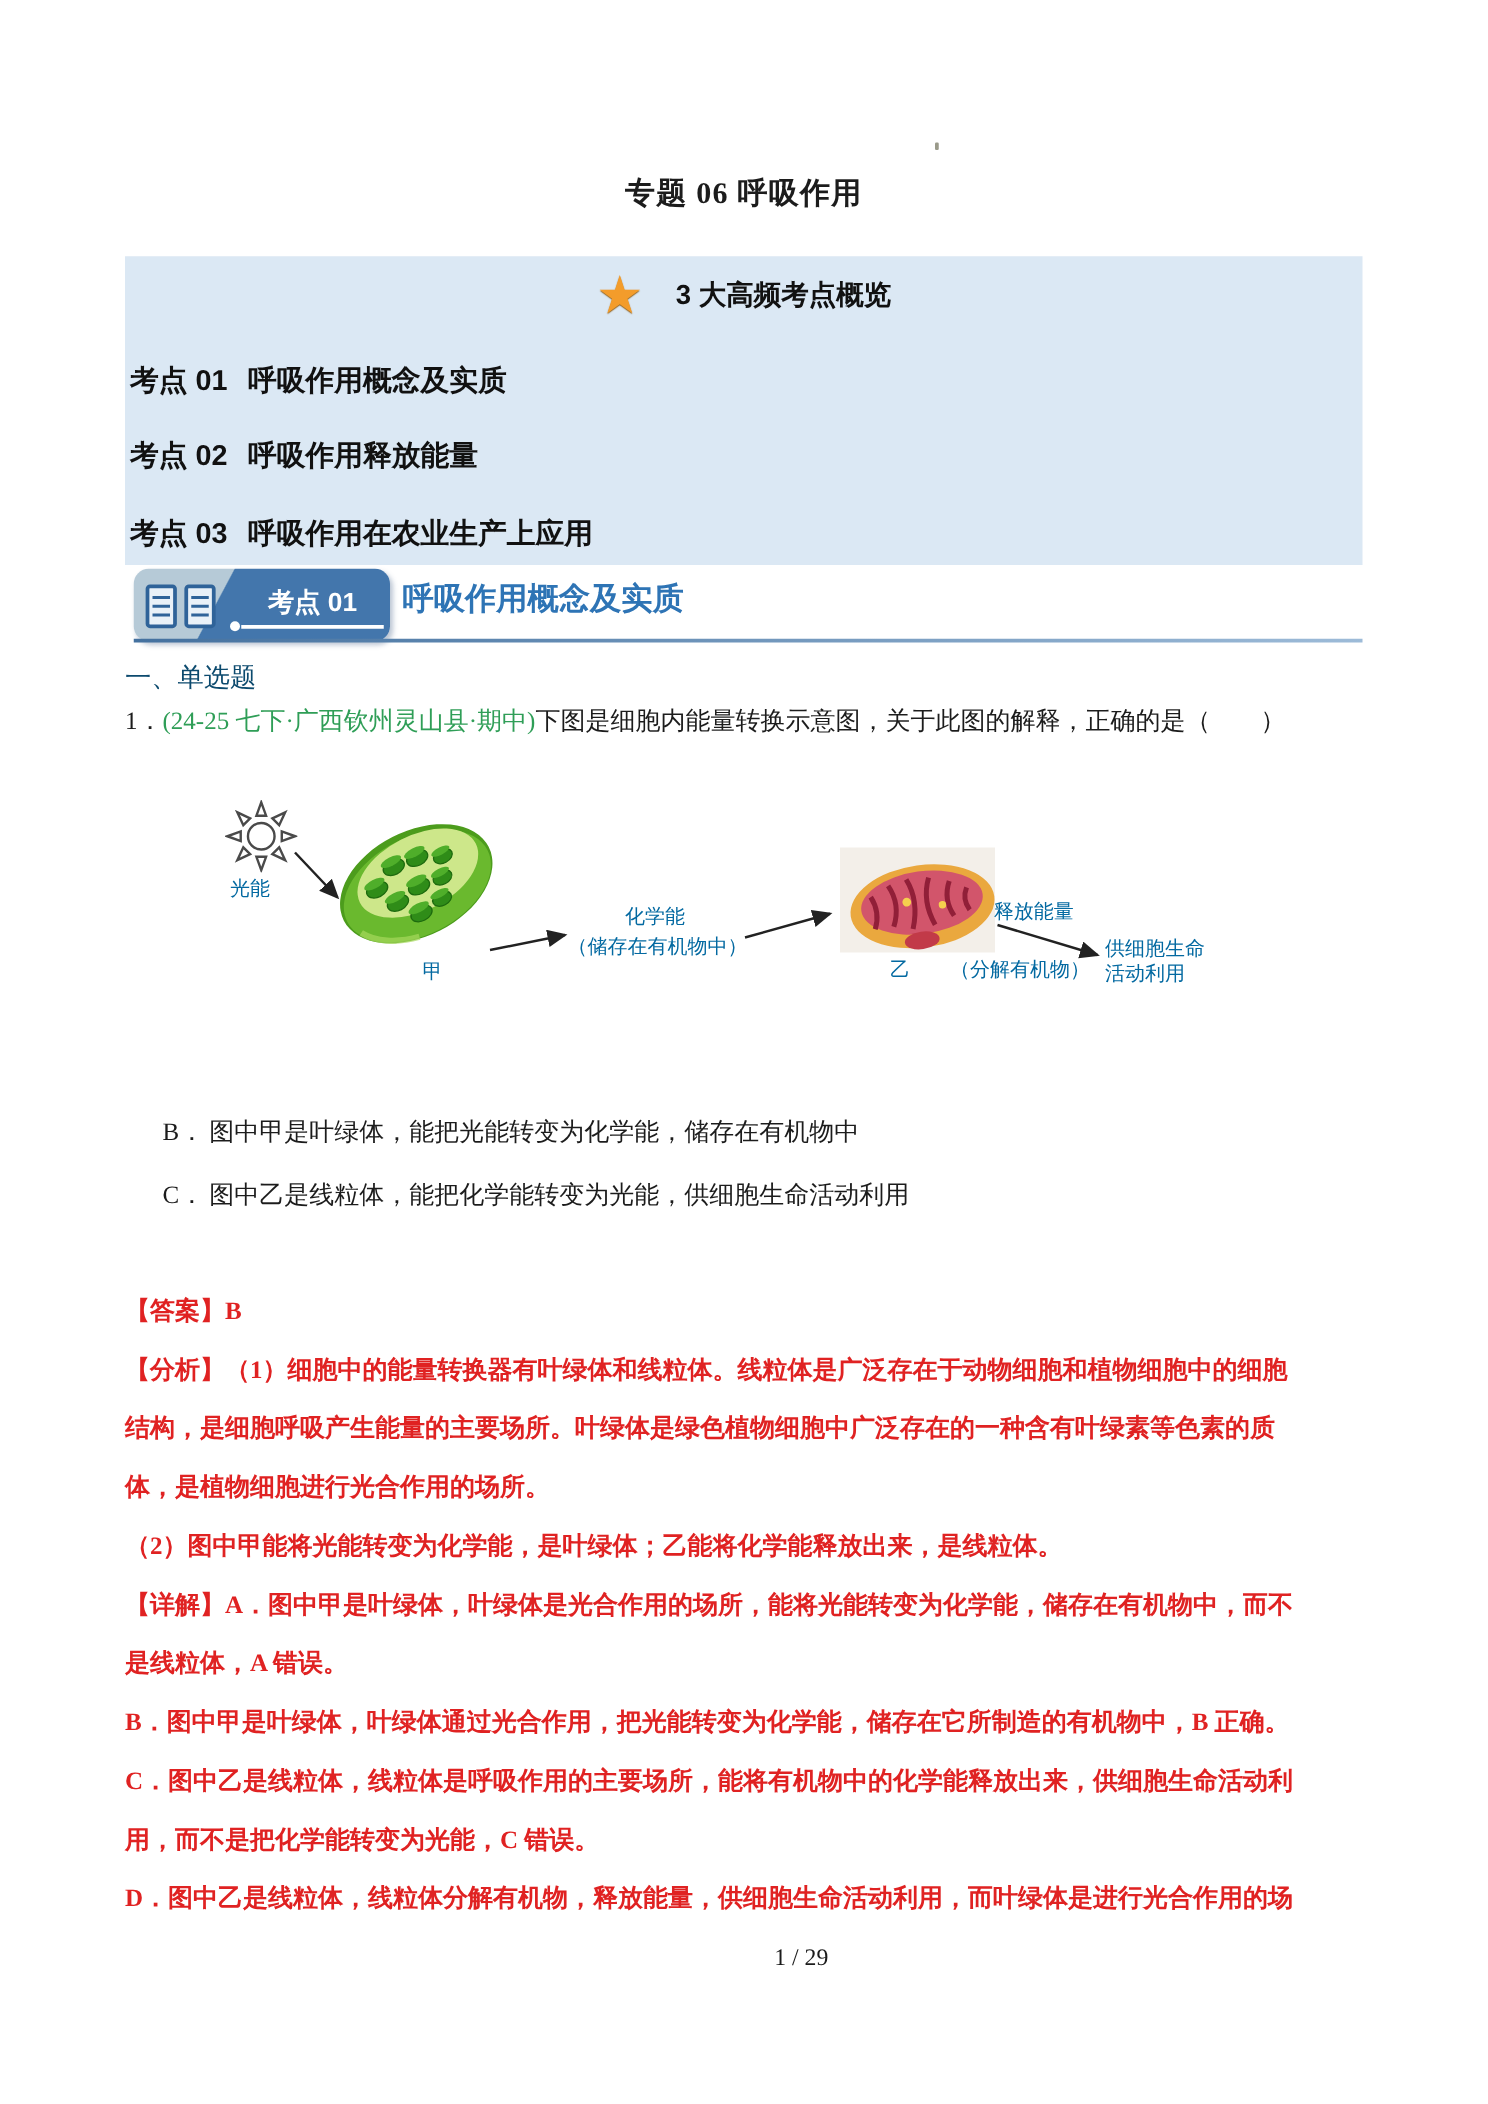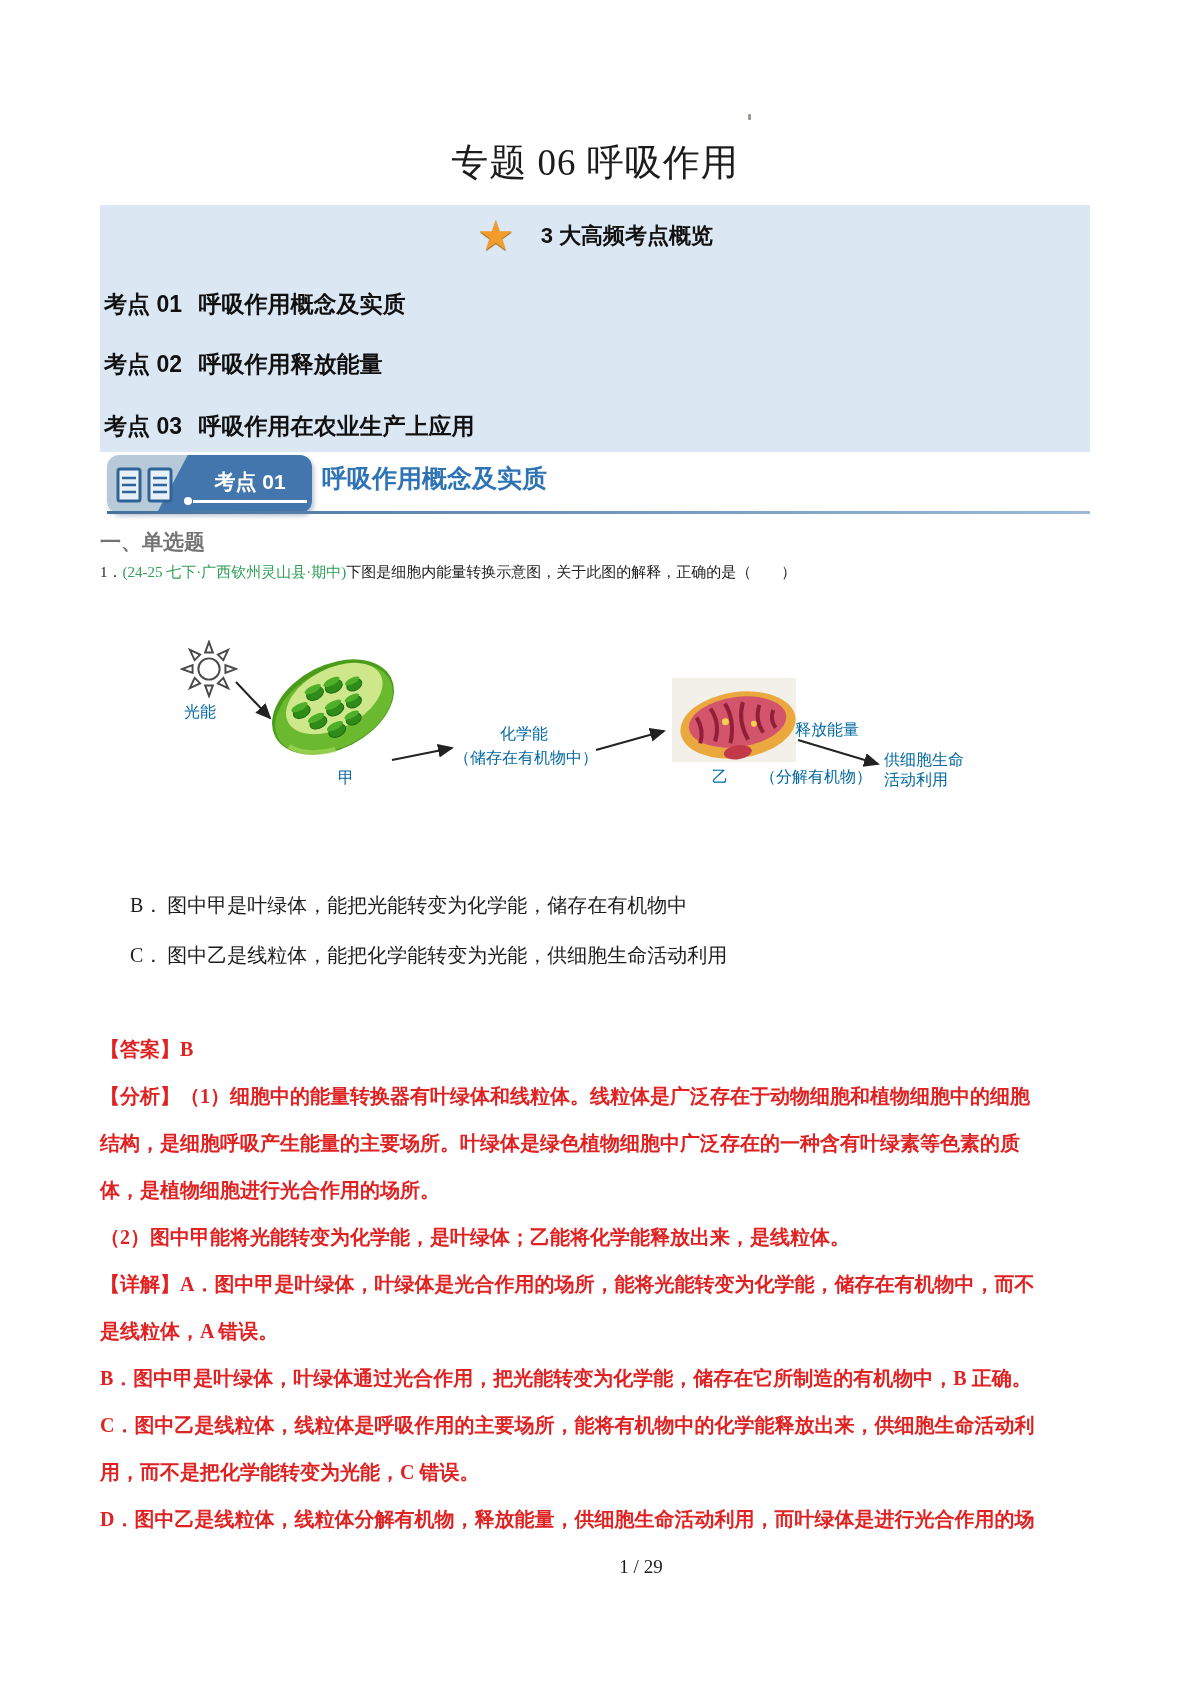--- a/index.html
+++ b/index.html
@@ -6,21 +6,21 @@
   .page{
     position:relative;width:1190px;height:1683px;background:#ffffff;
     font-family:"Liberation Serif","DejaVu Serif",serif;color:#1c1c1c;overflow:hidden;
   }
   .sans{font-family:"Liberation Sans","DejaVu Sans",sans-serif;}
   .abs{position:absolute;}
 
   .corner-mark{position:absolute;left:748px;top:114px;width:3px;height:6px;background:#9a9a8a;border-radius:1px;}
 
   .doc-title{position:absolute;left:0;top:138px;width:100%;text-align:center;
-    font-size:37px;font-weight:normal;letter-spacing:1px;}
+    font-size:24px;font-weight:bold;letter-spacing:1px;}
 
   
   .overview{position:absolute;left:100px;top:205px;width:990px;height:247px;background:#dbe8f4;}
   .ov-head{position:absolute;left:0;top:10px;width:100%;display:flex;align-items:center;justify-content:center;gap:6px;}
   .star{font-size:42px;line-height:42px;color:#f39c2b;text-shadow:0 1px 1px #8a5a14;}
   .ov-head-text{font-size:22px;font-weight:bold;color:#111;margin-left:20px;}
   .ov-item{position:absolute;left:4px;white-space:nowrap;font-size:23px;font-weight:bold;color:#111;}
   .ov-item .ov-label{margin-right:10px;}
 
   
@@ -29,22 +29,22 @@
     box-shadow:2px 3px 4px rgba(60,90,130,.35);}
   .badge-label{position:absolute;left:84px;top:13px;width:118px;text-align:center;color:#ffffff;
     font-size:21px;font-weight:bold;}
   .badge-underline{position:absolute;left:86px;top:45px;width:114px;height:3px;background:#ffffff;}
   .badge-dot{position:absolute;left:77px;top:42px;width:8px;height:8px;border-radius:50%;background:#ffffff;}
   .docicons{position:absolute;left:8px;top:11px;}
   .section-title{position:absolute;left:322px;top:462px;font-size:25px;font-weight:bold;color:#2e74b5;white-space:nowrap;}
   .section-rule{position:absolute;left:107px;top:511px;width:983px;height:3px;
     background:linear-gradient(to right,#44719f,#9dbbd8);}
 
-  .q-heading{position:absolute;left:100px;top:528px;font-size:21px;font-weight:bold;color:#737373;}
-  .q-line{position:absolute;left:100px;top:563px;width:1040px;font-size:15px;white-space:nowrap;}
+  .q-heading{position:absolute;left:100px;top:528px;font-size:21px;font-weight:normal;color:#0c4a6e;}
+  .q-line{position:absolute;left:100px;top:563px;width:1040px;font-size:20px;white-space:nowrap;}
   .q-src{color:#2f9e57;}
 
   
   .diagram{position:absolute;left:170px;top:612px;width:830px;height:195px;}
   .dg-label{position:absolute;font-family:Liberation Sans, sans-serif;
     font-size:16px;color:#0369a1;white-space:nowrap;line-height:19px;}
   .arrows{position:absolute;left:0;top:0;}
 
   
   .opt{position:absolute;left:130px;white-space:nowrap;font-size:20px;color:#1c1c1c;}

